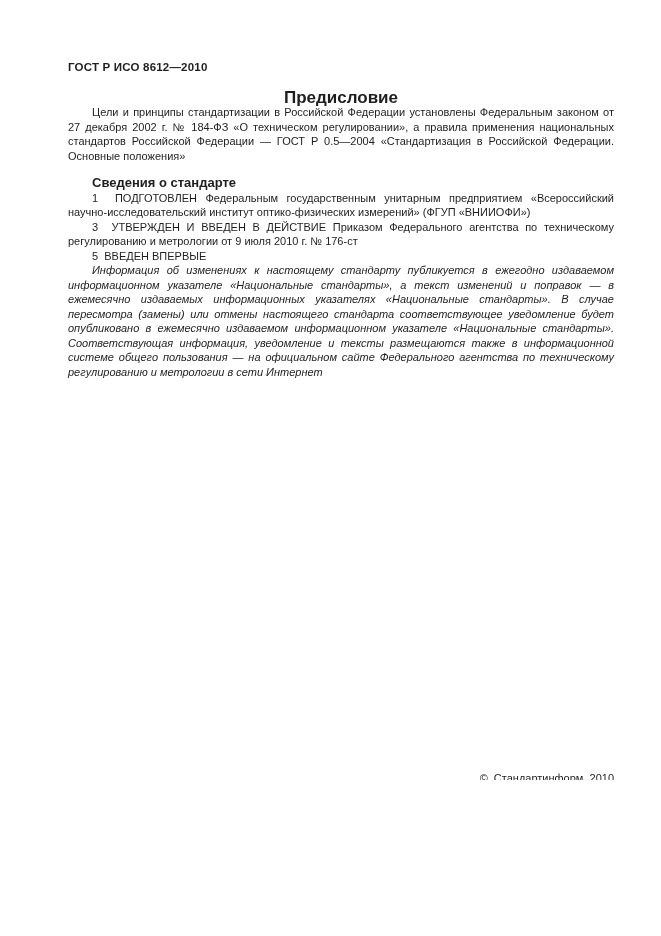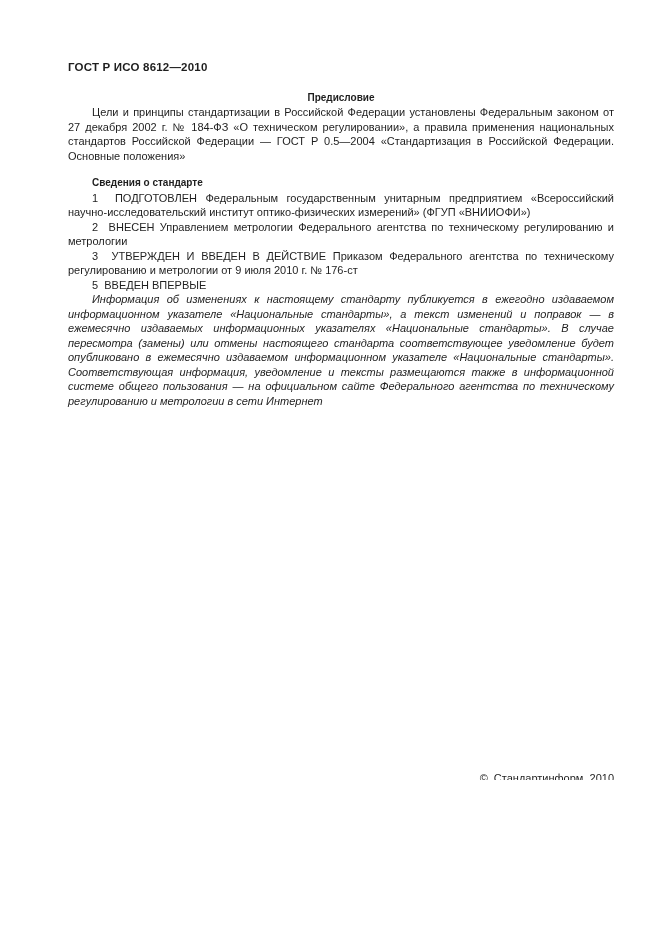--- a/index.html
+++ b/index.html
@@ -24,28 +24,28 @@
     margin: 0;
     text-align: justify;
   }
   .indent { text-indent: 24px; }
   .doc-code {
     font-weight: bold;
     font-size: 11.5px;
     letter-spacing: 0.2px;
   }
   .doc-title {
-    font-size: 10px;
+    font-size: 17px;
     font-weight: bold;
     text-align: center;
     margin: 16px 0 0 0;
   }
   .intro { margin-top: 15px; }
   .section-heading {
-    font-size: 10px;
+    font-size: 13px;
     font-weight: bold;
     margin: 13px 0 0 24px;
   }
   .item { margin-top: 12px; }
   .item-cont { margin-top: 0; }
   .notice {
     margin-top: 38px;
     font-style: italic;
   }
   .copyright {
@@ -78,21 +78,20 @@
   <div class="doc-code">ГОСТ Р ИСО 8612—2010</div>
 
   <div class="doc-title">Предисловие</div>
 
   <p class="indent intro">Цели и принципы стандартизации в Российской Федерации установлены Федеральным законом от 27 декабря 2002 г. № 184-ФЗ «О техническом регулировании», а правила применения национальных стандартов Российской Федерации — ГОСТ Р 0.5—2004 «Стандартизация в Российской Федерации. Основные положения»</p>
 
   <div class="section-heading">Сведения о стандарте</div>
 
   <p class="indent item">1&nbsp; ПОДГОТОВЛЕН Федеральным государственным унитарным предприятием «Всероссийский научно-исследовательский институт оптико-физических измерений» (ФГУП «ВНИИОФИ»)</p>
 
-  <p class="indent item">2&nbsp; ВНЕСЕН Управлением метрологии Федерального агентства по техническому регулированию и метрологии</p>
 
   <p class="indent item">3&nbsp; УТВЕРЖДЕН И ВВЕДЕН В ДЕЙСТВИЕ Приказом Федерального агентства по техническому регулированию и метрологии от 9 июля 2010 г. № 176-ст</p>
 
 
 
   <p class="indent item">5&nbsp; ВВЕДЕН ВПЕРВЫЕ</p>
 
   <p class="indent notice">Информация об изменениях к настоящему стандарту публикуется в ежегодно издаваемом информационном указателе «Национальные стандарты», а текст изменений и поправок — в ежемесячно издаваемых информационных указателях «Национальные стандарты». В случае пересмотра (замены) или отмены настоящего стандарта соответствующее уведомление будет опубликовано в ежемесячно издаваемом информационном указателе «Национальные стандарты». Соответствующая информация, уведомление и тексты размещаются также в информационной системе общего пользования — на официальном сайте Федерального агентства по техническому регулированию и метрологии в сети Интернет</p>
 
   <div class="copyright">©&nbsp; Стандартинформ, 2010</div>

